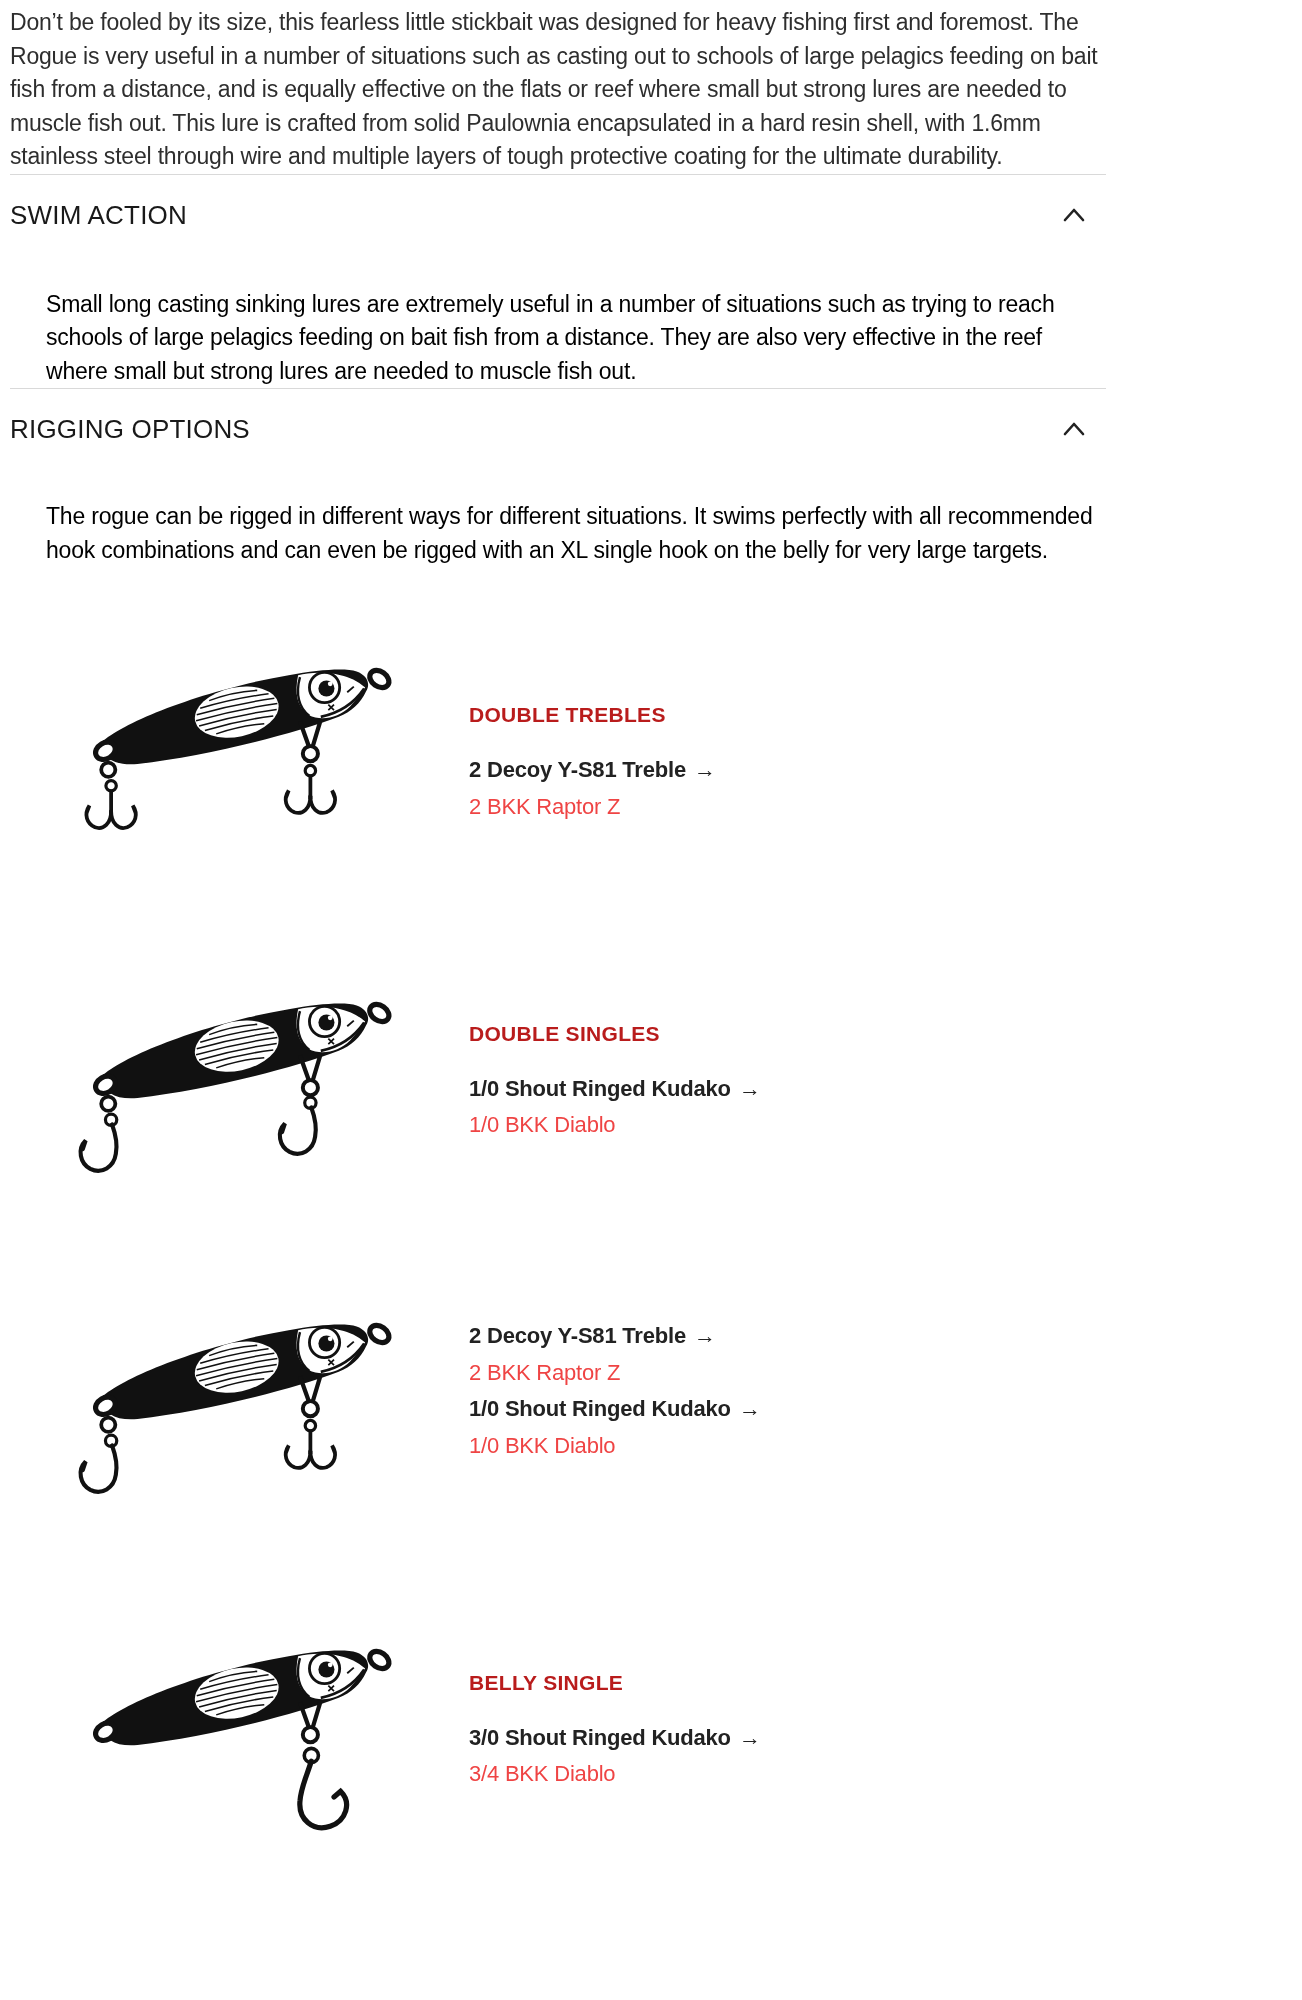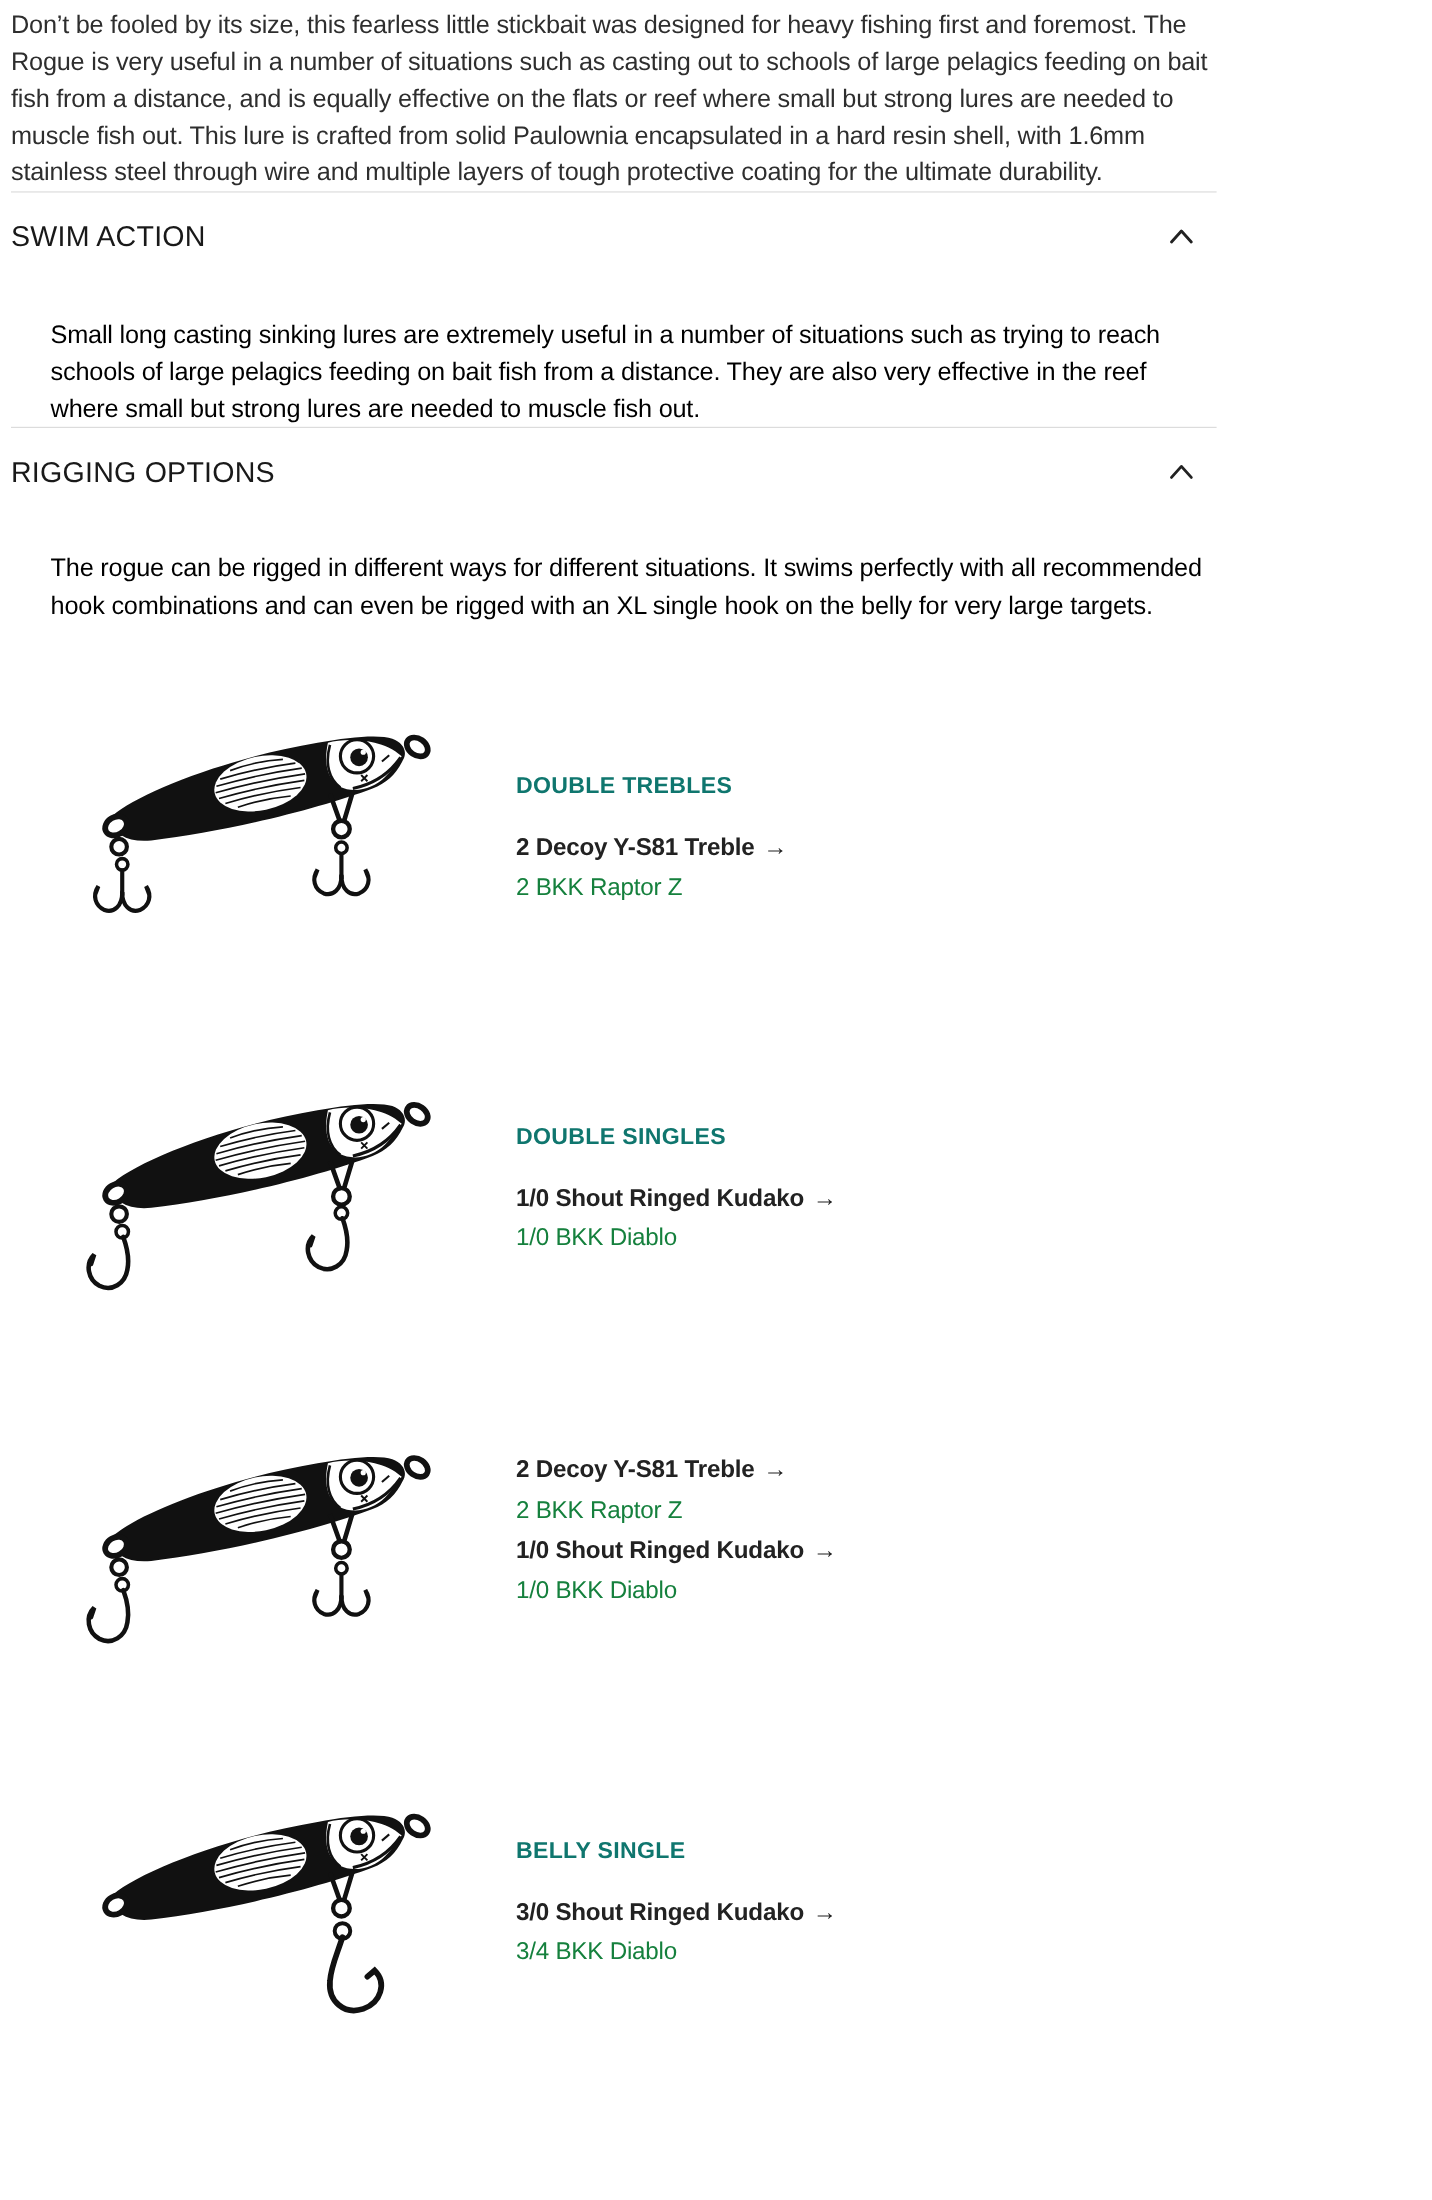--- a/index.html
+++ b/index.html
@@ -36,23 +36,23 @@
   .rig-block.b4{margin-top:132px;}
   .rig-figure{box-sizing:border-box;width:459px;padding-left:52px;flex:0 0 auto;}
   .rig-figure svg{display:block;width:340px;height:auto;}
   .rig-text{flex:1 1 auto;}
   .rig-text.t1{padding-top:40px;}
   .rig-text.t2{padding-top:25px;}
   .rig-text.t3{padding-top:0px;}
   .rig-text.t4{padding-top:27px;}
   .rig-title{
     margin:0 0 25px 0;font-size:21px;line-height:24px;font-weight:700;
-    letter-spacing:.3px;color:#0f766e;
-  }
-  .hook-line{margin:0;font-size:22px;line-height:36.5px;letter-spacing:-0.2px;color:#15803d;}
+    letter-spacing:.3px;color:#b91c1c;
+  }
+  .hook-line{margin:0;font-size:22px;line-height:36.5px;letter-spacing:-0.2px;color:#ef4444;}
   .hook-line.bold{font-weight:700;color:#222;}
   .hook-line .arrow{margin-left:8px;}
   .defs-holder{position:absolute;width:0;height:0;overflow:hidden;}
 </style>
 </head>
 <body>
 
 <svg class="defs-holder" aria-hidden="true">
   <defs>
     <g id="lure-body">

